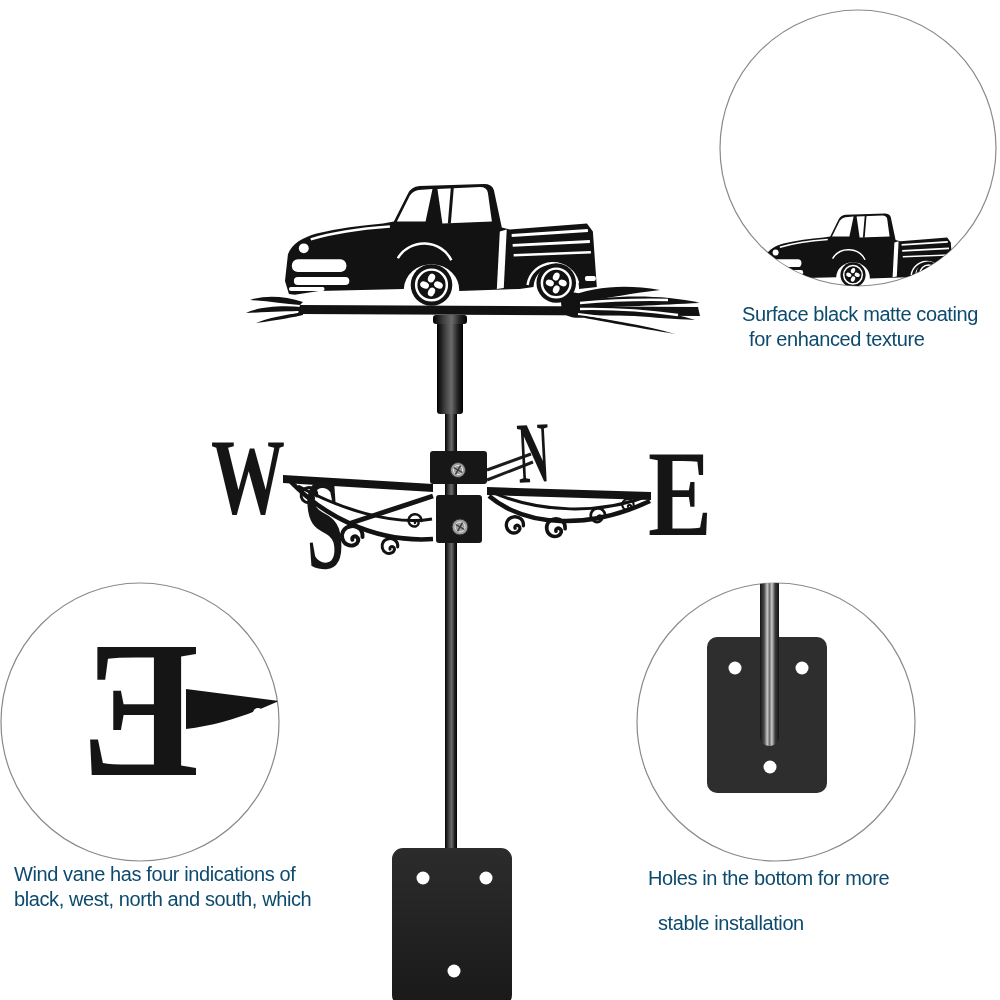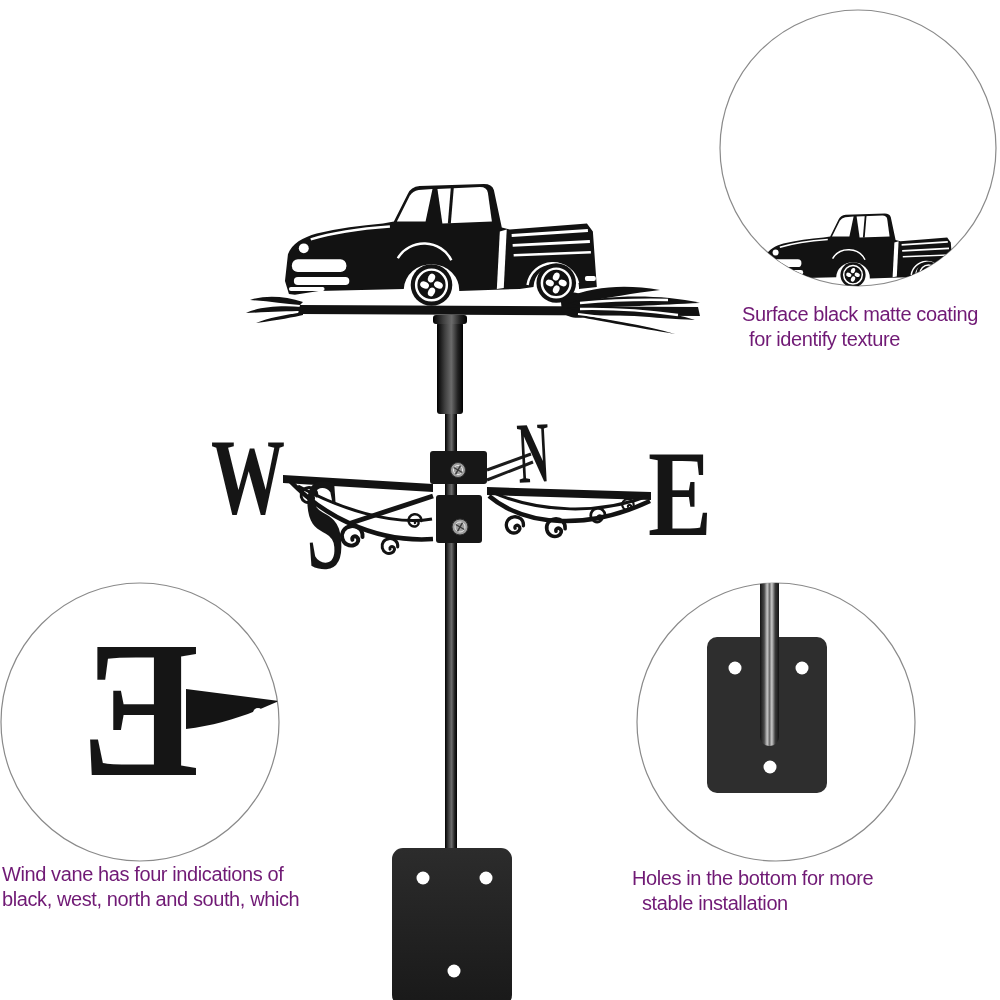--- a/index.html
+++ b/index.html
@@ -1,21 +1,21 @@
 <!DOCTYPE html>
 <html><head>
 <meta charset="utf-8">
 <style>
   html,body{margin:0;padding:0;background:#fff;}
   .canvas{position:relative;width:1000px;height:1000px;background:#ffffff;overflow:hidden;
           font-family:"Liberation Sans",sans-serif;}
   .scene{position:absolute;left:0;top:0;width:1000px;height:1000px;display:block;}
-  .note{position:absolute;color:#701a75;font-size:20px;line-height:25px;letter-spacing:-0.4px;}
+  .note{position:absolute;color:#0c4a6e;font-size:20px;line-height:25px;letter-spacing:-0.4px;}
   .note .in1{padding-left:7px;}
-  .note .in2{padding-left:10px;}
+  .note .in2{padding-left:10px;margin-top:20px;}
   text.vane-letter{font-family:"Liberation Serif",serif;font-weight:bold;fill:#151515;}
 </style>
 </head>
 <body>
 
 <div class="canvas">
 
 <svg class="scene" viewBox="0 0 1000 1000">
   <defs>
     <linearGradient id="pg" x1="0" y1="0" x2="1" y2="0">
@@ -192,26 +192,26 @@
       <circle cx="735" cy="668" r="6.5" fill="#ffffff"></circle>
       <circle cx="802" cy="668" r="6.5" fill="#ffffff"></circle>
       <circle cx="770" cy="767" r="6.5" fill="#ffffff"></circle>
       <rect x="760" y="570" width="19" height="176" rx="9" fill="url(#pgBright)"></rect>
     </g>
   </g>
 </svg>
 
 <div class="note" style="left:742px;top:302px;">
   <div>Surface black matte coating</div>
-  <div class="in1">for identify texture</div>
-</div>
-
-<div class="note" style="left:2px;top:862px;">
+  <div class="in1">for enhanced texture</div>
+</div>
+
+<div class="note" style="left:14px;top:862px;">
   <div>Wind vane has four indications of</div>
   <div>black, west, north and south, which</div>
 </div>
 
-<div class="note" style="left:632px;top:866px;">
+<div class="note" style="left:648px;top:866px;">
   <div>Holes in the bottom for more</div>
   <div class="in2">stable installation</div>
 </div>
 
 </div>
 
 </body></html>

